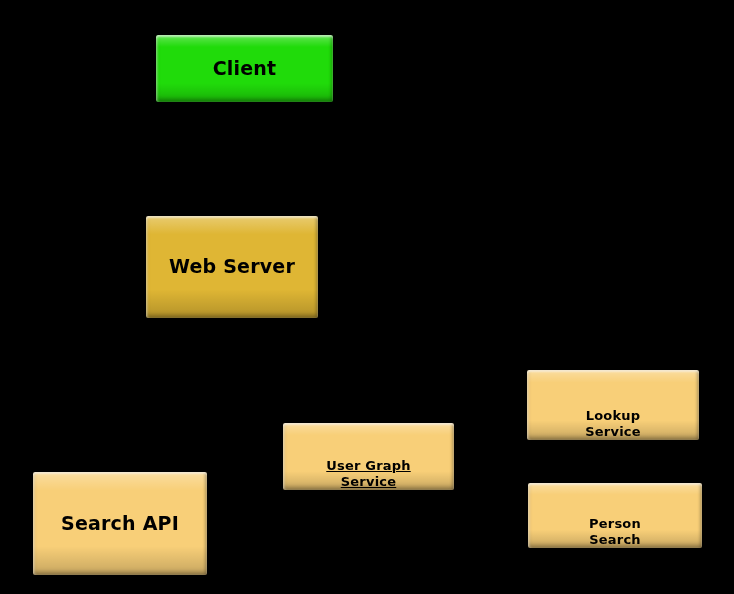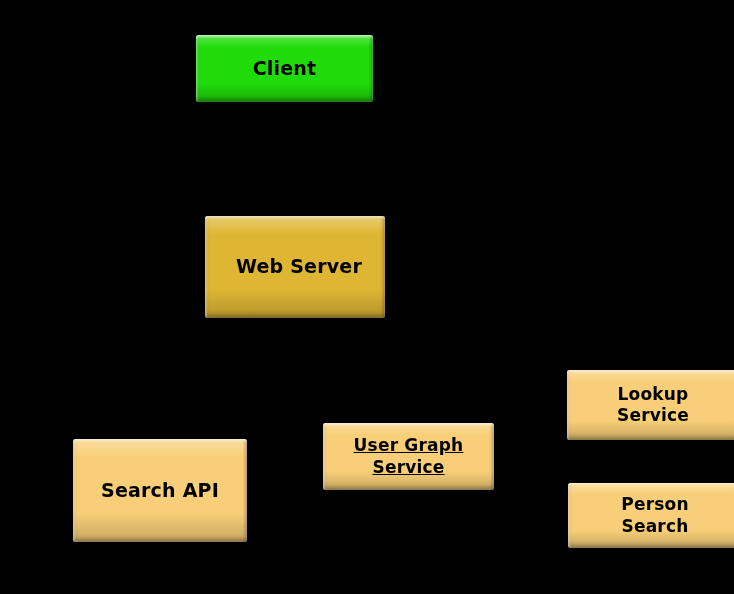--- a/index.html
+++ b/index.html
@@ -29,41 +29,41 @@
       rgba(255,255,255,0.30) 0%,
       rgba(255,255,255,0.00) 18%,
       rgba(0,0,0,0.00) 72%,
       rgba(0,0,0,0.20) 100%);
     box-shadow:
       inset 0 2px 2px rgba(255,255,255,0.55),
       inset 2px 0 2px rgba(255,255,255,0.25),
       inset 0 -3px 4px rgba(0,0,0,0.30),
       inset -2px 0 3px rgba(0,0,0,0.18),
       2px 4px 6px rgba(0,0,0,0.9);
-    margin-left: 40px;
   }
   .node--two-line {
-    font-size: 17px;
+    font-size: 13px;
+    align-items: flex-end;
   }
   .node .label {
     white-space: pre-line;
     pointer-events: none;
   }
 </style>
 </head>
 <body>
 
 <div class="canvas" style="background: rgb(0, 0, 0);">
     <div class="node" style="left: 156px; top: 35px; width: 177px; height: 67px; background-color: rgb(32, 219, 10); color: rgb(0, 0, 0);">
       <span class="label">Client</span>
     </div>
-    <div class="node" style="left: 165px; top: 216px; width: 172px; height: 102px; background-color: rgb(223, 182, 52); color: rgb(0, 0, 0); padding-left: 8px;">
+    <div class="node" style="left: 146px; top: 216px; width: 172px; height: 102px; background-color: rgb(223, 182, 52); color: rgb(0, 0, 0);">
       <span class="label">Web Server</span>
     </div>
-    <div class="node" style="left: 33px; top: 439px; width: 174px; height: 103px; background-color: rgb(248, 207, 120); color: rgb(0, 0, 0);">
+    <div class="node" style="left: 33px; top: 472px; width: 174px; height: 103px; background-color: rgb(248, 207, 120); color: rgb(0, 0, 0);">
       <span class="label">Search API</span>
     </div>
     <div class="node node--two-line" style="left: 283px; top: 423px; width: 171px; height: 67px; background-color: rgb(248, 207, 120); color: rgb(0, 0, 0); text-decoration: underline;">
       <span class="label">User Graph
 Service</span>
     </div>
     <div class="node node--two-line" style="left: 527px; top: 370px; width: 172px; height: 70px; background-color: rgb(248, 207, 120); color: rgb(0, 0, 0);">
       <span class="label">Lookup
 Service</span>
     </div>

